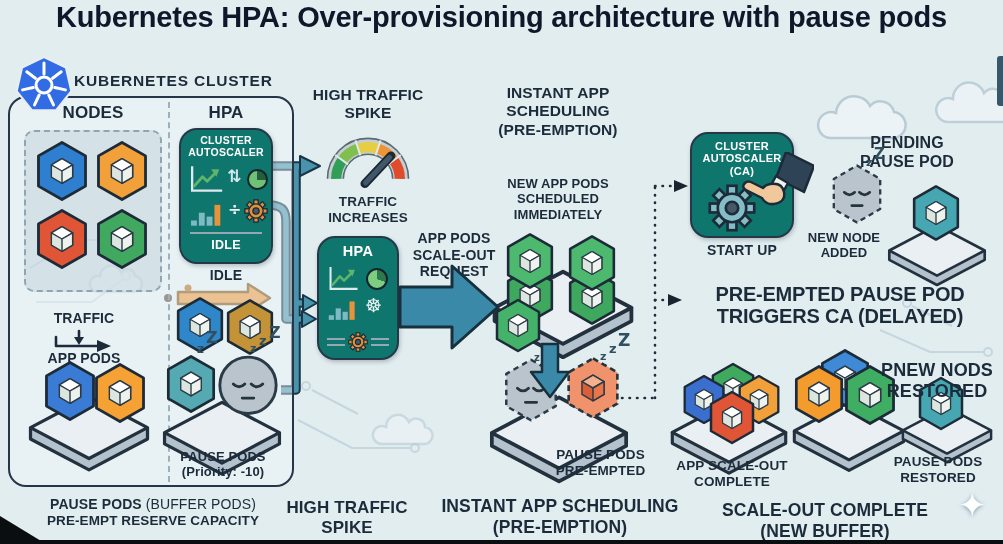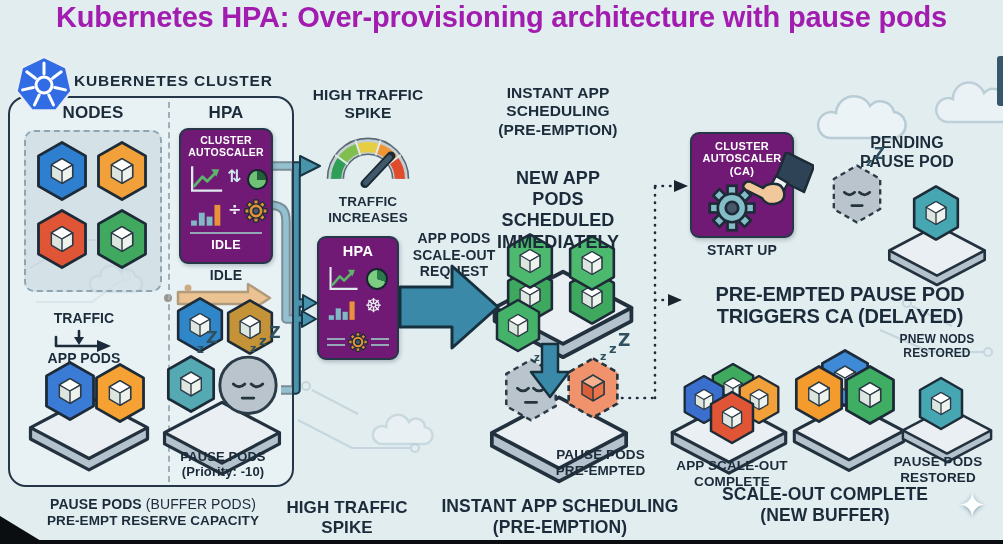--- a/index.html
+++ b/index.html
@@ -1,21 +1,21 @@
 <!DOCTYPE html>
 <html><head>
 <meta charset="utf-8">
 <style>
   *{margin:0;padding:0;box-sizing:border-box}
   html,body{background:#8fa0a8}
   .canvas{position:relative;width:1003px;height:544px;background:#e2edf0;overflow:hidden;
           font-family:"Liberation Sans",sans-serif;color:#1c2b3a}
   .abs{position:absolute;z-index:2}
   .lbl{position:absolute;z-index:3;font-weight:700;text-align:center;line-height:1.18;color:#1c2b3a;letter-spacing:.1px}
-  .panel{position:absolute;z-index:3;background:#701a75;border:2px solid #263848;border-radius:9px;color:#fff;
+  .panel{position:absolute;z-index:3;background:#0f766e;border:2px solid #263848;border-radius:18px;color:#fff;
          box-shadow:1px 2px 4px rgba(30,50,60,.28)}
   .ptitle{position:absolute;left:0;right:0;font-weight:700;text-align:center;line-height:1.12;letter-spacing:.3px}
   .dashedbox{position:absolute;z-index:2;border:2px dashed #8fa6b2;border-radius:10px;background:rgba(176,195,205,.35)}
   .glyph{font-family:"DejaVu Sans",sans-serif;line-height:1}
   .z{position:absolute;z-index:4;font-weight:700;color:#30505f;font-family:"DejaVu Sans",sans-serif}
   .pie{position:absolute;border-radius:50%;border:2px solid #16242e}
   .sideline{height:8px;flex:1;border-top:2px solid #93a7b4;border-bottom:2px solid #93a7b4}
 </style>
 </head>
 <body>
@@ -130,21 +130,21 @@
       <path d="M655 398 V186"></path>
       <path d="M655 186 H672"></path>
       <path d="M655 300 H666"></path>
     </g>
     <g fill="#18242e">
       <polygon points="674,180 688,186 674,192"></polygon>
       <polygon points="668,294 682,300 668,306"></polygon>
     </g>
   </svg>
 
-  <div class="lbl" style="left:0;right:0;top:7;font-size:29px;letter-spacing:-.2px;color:#a21caf">Kubernetes HPA: Over-provisioning architecture with pause pods</div>
+  <div class="lbl" style="left:0;right:0;top:7;font-size:29px;letter-spacing:-.2px;color:#0f172a">Kubernetes HPA: Over-provisioning architecture with pause pods</div>
 
   <div class="abs" style="left:8px;top:96px;width:286px;height:391px;border:2.5px solid #243648;border-radius:18px;background:rgba(240,248,250,.45);z-index:1"></div>
 
   <svg class="abs" width="58" height="60" style="left:14px;top:54px;z-index:3">
     <polygon points="30,3 51.9,13.5 57.3,37.2 42.1,56.2 17.9,56.2 2.7,37.2 8.1,13.5" fill="#326ce5" stroke="#e8eef4" stroke-width="2"></polygon>
     <circle cx="30" cy="31" r="8" fill="none" stroke="#ffffff" stroke-width="3"></circle>
     <g stroke="#ffffff" stroke-width="3" stroke-linecap="round">
       <line x1="30" y1="20" x2="30" y2="9"></line>
         <line x1="38.6" y1="24.3" x2="47.2" y2="17.8"></line>
       <line x1="40.7" y1="33.5" x2="51.4" y2="35.9"></line>
@@ -277,21 +277,21 @@
       <svg width="20" height="20" style="color:#e0923a">
           <use href="#sym-gear"></use>
         </svg>
       <div class="sideline"></div>
     </div>
   </div>
   <div class="lbl" style="left:400px;top:230px;width:108px;font-size:14px">APP PODS<br>SCALE-OUT<br>REQUEST</div>
   <div class="lbl" style="left:272px;top:498px;width:150px;font-size:17px">HIGH TRAFFIC<br>SPIKE</div>
 
   <div class="lbl" style="left:484px;top:84px;width:148px;font-size:15.5px">INSTANT APP<br>SCHEDULING<br>(PRE-EMPTION)</div>
-  <div class="lbl" style="left:492px;top:168px;width:132px;font-size:18px">NEW APP PODS<br>SCHEDULED<br>IMMEDIATELY</div>
+  <div class="lbl" style="left:492px;top:176px;width:132px;font-size:13px">NEW APP PODS<br>SCHEDULED<br>IMMEDIATELY</div>
 
   <svg class="abs" width="152" height="99" style="left:487px;top:264px">
       <use href="#sym-platform"></use>
     </svg>
   <svg class="abs" width="52" height="58" style="left:504px;top:266px;color:#3fa85f">
       <use href="#sym-pod"></use>
     </svg>
   <svg class="abs" width="52" height="58" style="left:504px;top:232px;color:#4db96e">
       <use href="#sym-pod"></use>
     </svg>
@@ -338,30 +338,31 @@
   </svg>
   <div class="lbl" style="left:690px;top:242px;width:104px;font-size:14px">START UP</div>
 
   <div class="lbl" style="left:852px;top:134px;width:110px;font-size:16px">PENDING<br>PAUSE POD</div>
   <svg class="abs" width="58" height="64" style="left:828px;top:162px">
       <use href="#sym-face-hex"></use>
     </svg>
   <span class="z" style="left:866px;top:156px;font-size:11px">z</span>
   <span class="z" style="left:874px;top:145px;font-size:15px">Z</span>
 
+  <div class="lbl" style="left:796px;top:230px;width:96px;font-size:13px">NEW NODE<br>ADDED</div>
   <svg class="abs" width="106" height="69" style="left:884px;top:220px">
       <use href="#sym-platform"></use>
     </svg>
   <svg class="abs" width="52" height="58" style="left:910px;top:184px;color:#46a7b3">
       <use href="#sym-pod"></use>
     </svg>
 
   <div class="lbl" style="left:690px;top:283px;width:300px;font-size:20px;text-align:center;line-height:1.12;letter-spacing:-.2px">PRE-EMPTED PAUSE POD<br>TRIGGERS CA (DELAYED)</div>
 
-  <div class="lbl" style="left:878px;top:332px;width:118px;font-size:12px">PNEW NODS<br>RESTORED</div>
+  <div class="lbl" style="left:878px;top:360px;width:118px;font-size:18px">PNEW NODS<br>RESTORED</div>
 
   <svg class="abs" width="126" height="82" style="left:666px;top:396px">
       <use href="#sym-platform"></use>
     </svg>
   <svg class="abs" width="48" height="53" style="left:709px;top:362px;color:#3fa95e">
       <use href="#sym-pod"></use>
     </svg>
   <svg class="abs" width="46" height="51" style="left:681px;top:374px;color:#3a6fd0">
       <use href="#sym-pod"></use>
     </svg>
@@ -387,21 +388,21 @@
 
   <svg class="abs" width="98" height="64" style="left:898px;top:402px">
       <use href="#sym-platform"></use>
     </svg>
   <svg class="abs" width="50" height="55" style="left:916px;top:376px;color:#46a7b3">
       <use href="#sym-pod"></use>
     </svg>
 
   <div class="lbl" style="left:662px;top:458px;width:140px;font-size:13.5px">APP SCALE-OUT<br>COMPLETE</div>
   <div class="lbl" style="left:878px;top:454px;width:120px;font-size:13.5px">PAUSE PODS<br>RESTORED</div>
-  <div class="lbl" style="left:695px;top:484px;width:260px;font-size:17.5px">SCALE-OUT COMPLETE<br>(NEW BUFFER)</div>
+  <div class="lbl" style="left:695px;top:500px;width:260px;font-size:17.5px">SCALE-OUT COMPLETE<br>(NEW BUFFER)</div>
 
   <svg class="abs" width="1003" height="544" style="left:0;top:0;z-index:4;pointer-events:none">
     <polygon points="400,287 452,287 452,266 498,307 452,348 452,327 400,327" fill="#3b89a8" stroke="#16303d" stroke-width="3" stroke-linejoin="round"></polygon>
     <polygon points="542,344 558,344 558,372 569,372 550,397 531,372 542,372" fill="#3b89a8" stroke="#16303d" stroke-width="2.5" stroke-linejoin="round"></polygon>
   </svg>
 
   <div class="abs" style="left:997px;top:56px;width:6px;height:50px;background:#37576b;border-radius:3px 0 0 3px"></div>
   <span class="abs glyph" style="left:958px;top:488px;font-size:34px;color:#fdfefe;z-index:5;text-shadow:0 1px 4px rgba(110,145,160,.9)">✦</span>
   <svg class="abs" width="48" height="30" style="left:0;top:514px;z-index:6">
     <polygon points="0,2 46,30 0,30" fill="#0b0e10"></polygon>

